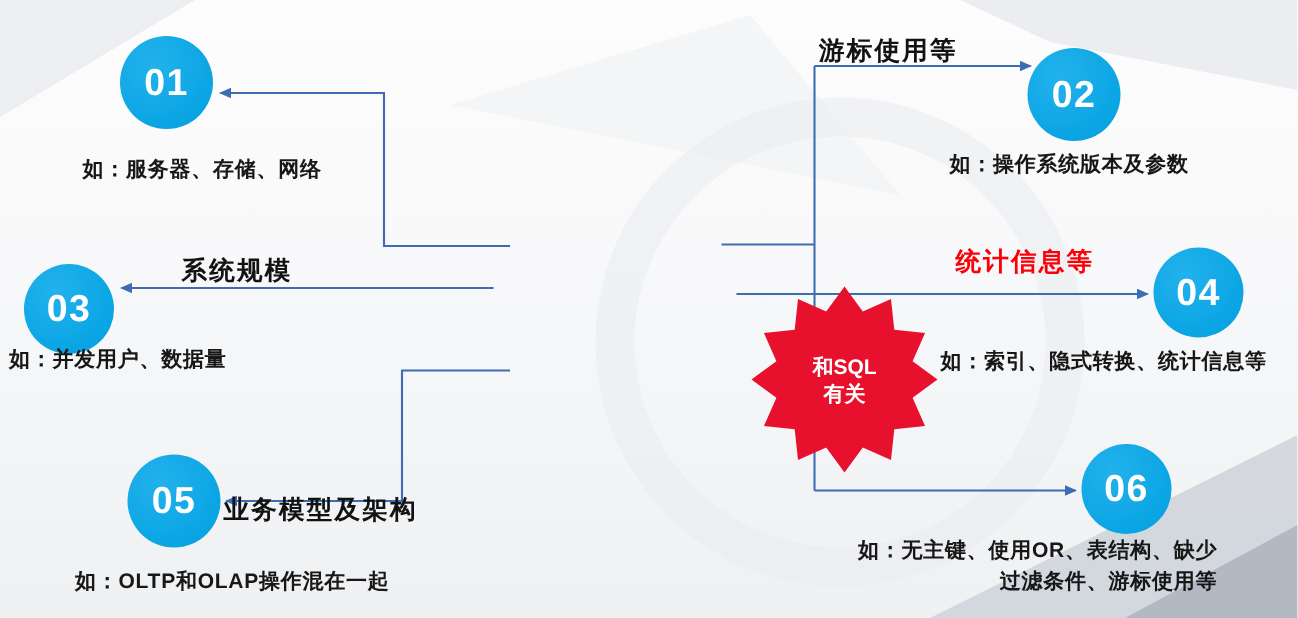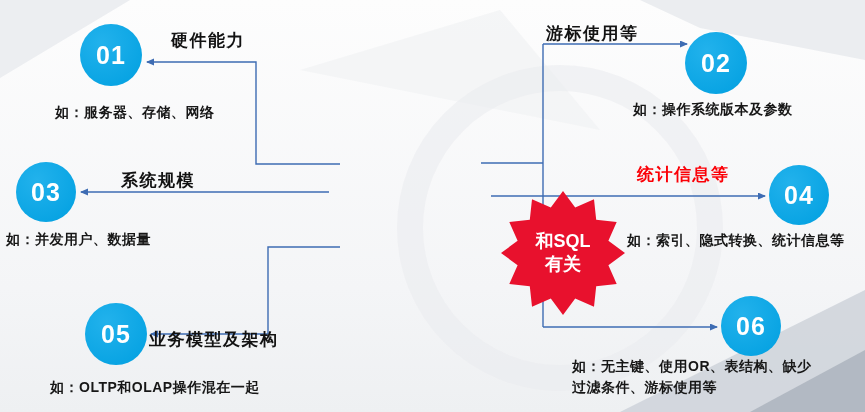--- a/index.html
+++ b/index.html
@@ -24,21 +24,21 @@
     white-space:pre-line;letter-spacing:1px;
   }
   .label{position:absolute;font-size:17px;font-weight:700;color:#121212;letter-spacing:1.5px;}
   .label.red{color:#fb0007;}
   .desc{position:absolute;font-size:14px;font-weight:600;color:#171717;letter-spacing:0.5px;white-space:pre-line;line-height:1.5;}
   .star-wrap{position:absolute;left:495px;top:185px;width:136px;height:136px;}
   .star-wrap svg{position:absolute;left:0;top:0;}
   .star-text{
     position:absolute;left:0;top:0;width:136px;height:136px;
     display:flex;align-items:center;justify-content:center;text-align:center;
-    color:#fff;font-size:18px;font-weight:700;line-height:1.3;white-space:pre-line;
+    color:#fff;font-size:14px;font-weight:700;line-height:1.3;white-space:pre-line;
   }
 </style>
 </head>
 <body>
 
 <div class="stage">
 
   <svg class="bg-svg" viewBox="0 0 865 412" aria-hidden="true">
     <polygon points="0,0 130,0 0,78" fill="#eceef1"></polygon>
     <polygon points="640,0 865,0 865,60 700,28" fill="#ebedf0"></polygon>
@@ -71,46 +71,45 @@
     <svg width="136" height="136" viewBox="-68 -68 136 136" aria-hidden="true">
       <polygon fill="#e8112d" points="62,0 45.4,12.2 53.7,31 33.2,33.2 31,53.7 12.2,45.4 0,62 -12.2,45.4 -31,53.7 -33.2,33.2 -53.7,31 -45.4,12.2 -62,0 -45.4,-12.2 -53.7,-31 -33.2,-33.2 -31,-53.7 -12.2,-45.4 0,-62 12.2,-45.4 31,-53.7 33.2,-33.2 53.7,-31 45.4,-12.2"></polygon>
     </svg>
     <div class="star-text">和SQL
 有关</div>
   </div>
 
   <div class="badge" style="left:80px;top:24px;width:62px;height:62px;">
     <span>01</span>
   </div>
-  <div class="label" style="left:171px;top:29px;">硬件能力</div>
   <div class="desc" style="left:55px;top:102px;">如：服务器、存储、网络</div>
 
   <div class="badge" style="left:685px;top:32px;width:62px;height:62px;">
     <span>02</span>
   </div>
   <div class="label" style="left:546px;top:22px;">游标使用等</div>
   <div class="desc" style="left:633px;top:99px;">如：操作系统版本及参数</div>
 
-  <div class="badge" style="left:16px;top:162px;width:60px;height:60px;">
+  <div class="badge" style="left:16px;top:176px;width:60px;height:60px;">
     <span>03</span>
   </div>
   <div class="label" style="left:106px;top:169px;margin-left:15px;">系统规模</div>
   <div class="desc" style="left:6px;top:229px;">如：并发用户、数据量</div>
 
   <div class="badge" style="left:769px;top:165px;width:60px;height:60px;">
     <span>04</span>
   </div>
   <div class="label red" style="left:637px;top:163px;">统计信息等</div>
   <div class="desc" style="left:627px;top:230px;">如：索引、隐式转换、统计信息等</div>
 
   <div class="badge" style="left:85px;top:303px;width:62px;height:62px;">
     <span>05</span>
   </div>
   <div class="label" style="left:149px;top:328px;">业务模型及架构</div>
   <div class="desc" style="left:50px;top:377px;">如：OLTP和OLAP操作混在一起</div>
 
   <div class="badge" style="left:721px;top:296px;width:60px;height:60px;">
     <span>06</span>
   </div>
-  <div class="desc" style="left:572px;top:356px;">如：无主键、使用OR、表结构、缺少
+  <div class="desc" style="left:572px;top:356px;text-align:right;">如：无主键、使用OR、表结构、缺少
 过滤条件、游标使用等</div>
 
 </div>
 
 </body></html>

